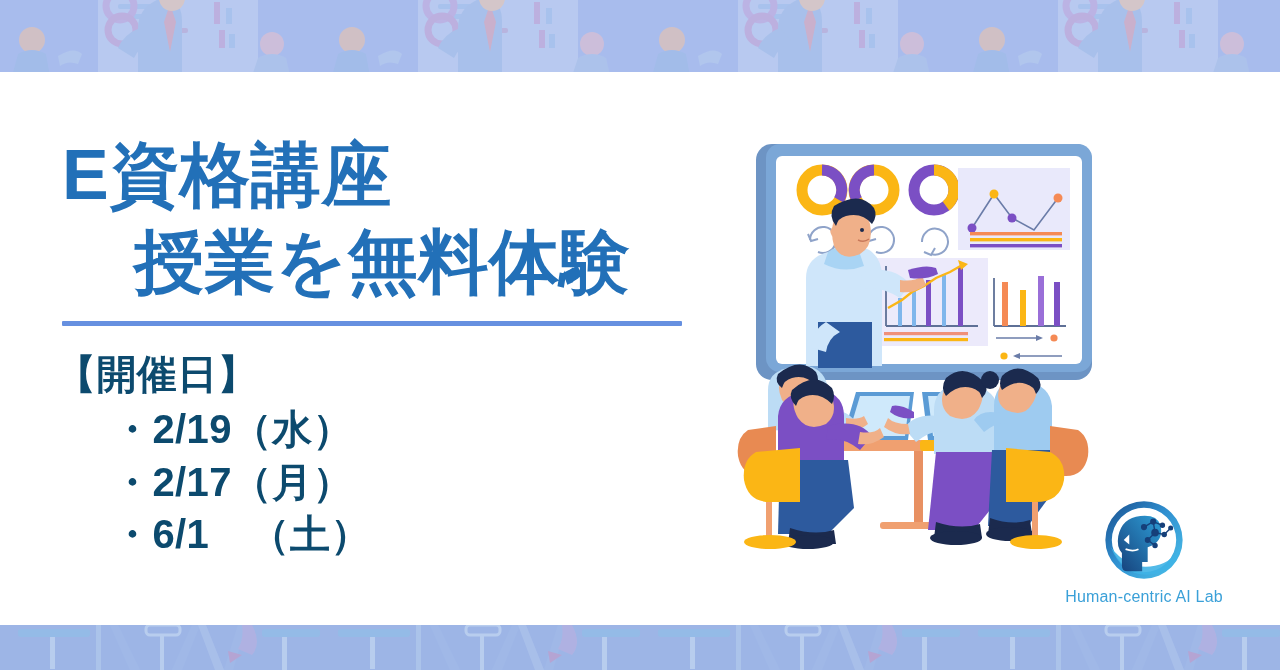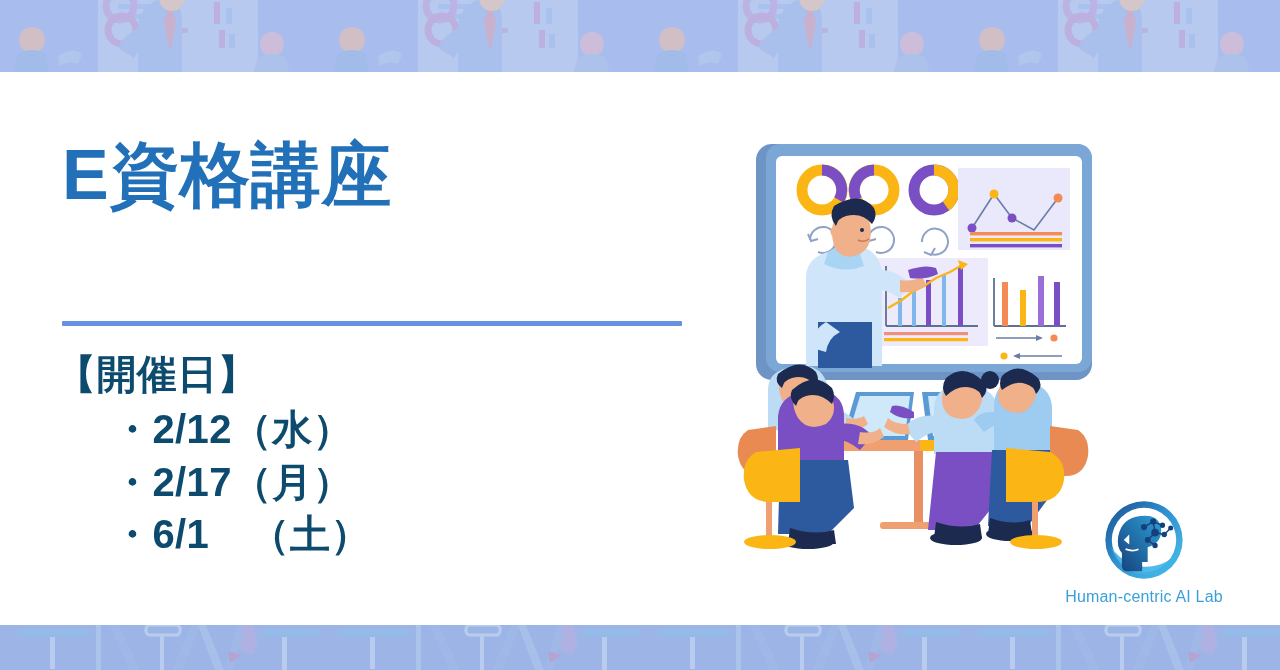--- a/index.html
+++ b/index.html
@@ -214,28 +214,28 @@
       <circle cx="172" cy="-2" r="13" fill="#f0cdb4"></circle>
       <path d="M140 28 q-16 6 -22 20 l16 10 q6 -12 18 -16z" fill="#a9c4ea"></path>
       <circle cx="32" cy="40" r="13" fill="#e9c3ae"></circle>
       <path d="M18 54 q14 -8 28 0 l4 22 -38 0z" fill="#9fbce8"></path>
       <path d="M58 56 q16 -10 24 -2 l-4 10 q-10 -4 -18 2z" fill="#b7cdee"></path>
       <circle cx="272" cy="44" r="12" fill="#e2c0cf"></circle>
       <path d="M258 58 q14 -8 28 0 l4 18 -38 0z" fill="#b0c7ea"></path>
     </svg>
   </div>
 
-  <div class="headline"><span>E資格講座</span></div>
+  <div class="headline"><span>E資格講座</span><span class="line2">授業を無料体験</span></div>
 
   <div class="divider"></div>
 
   <div class="date-block">
     <div class="date-label">【開催日】</div>
     <ul class="date-list">
-      <li class="date-item">・2/12（水）</li>
+      <li class="date-item">・2/19（水）</li>
       <li class="date-item">・2/17（月）</li>
       <li class="date-item">・6/1　（土）</li>
     </ul>
   </div>
 
   <div class="illustration">
     <svg viewBox="0 0 400 440" xmlns="http://www.w3.org/2000/svg">
 
       <g>
         <rect x="34" y="14" width="336" height="236" rx="16" fill="#6d94c4"></rect>

